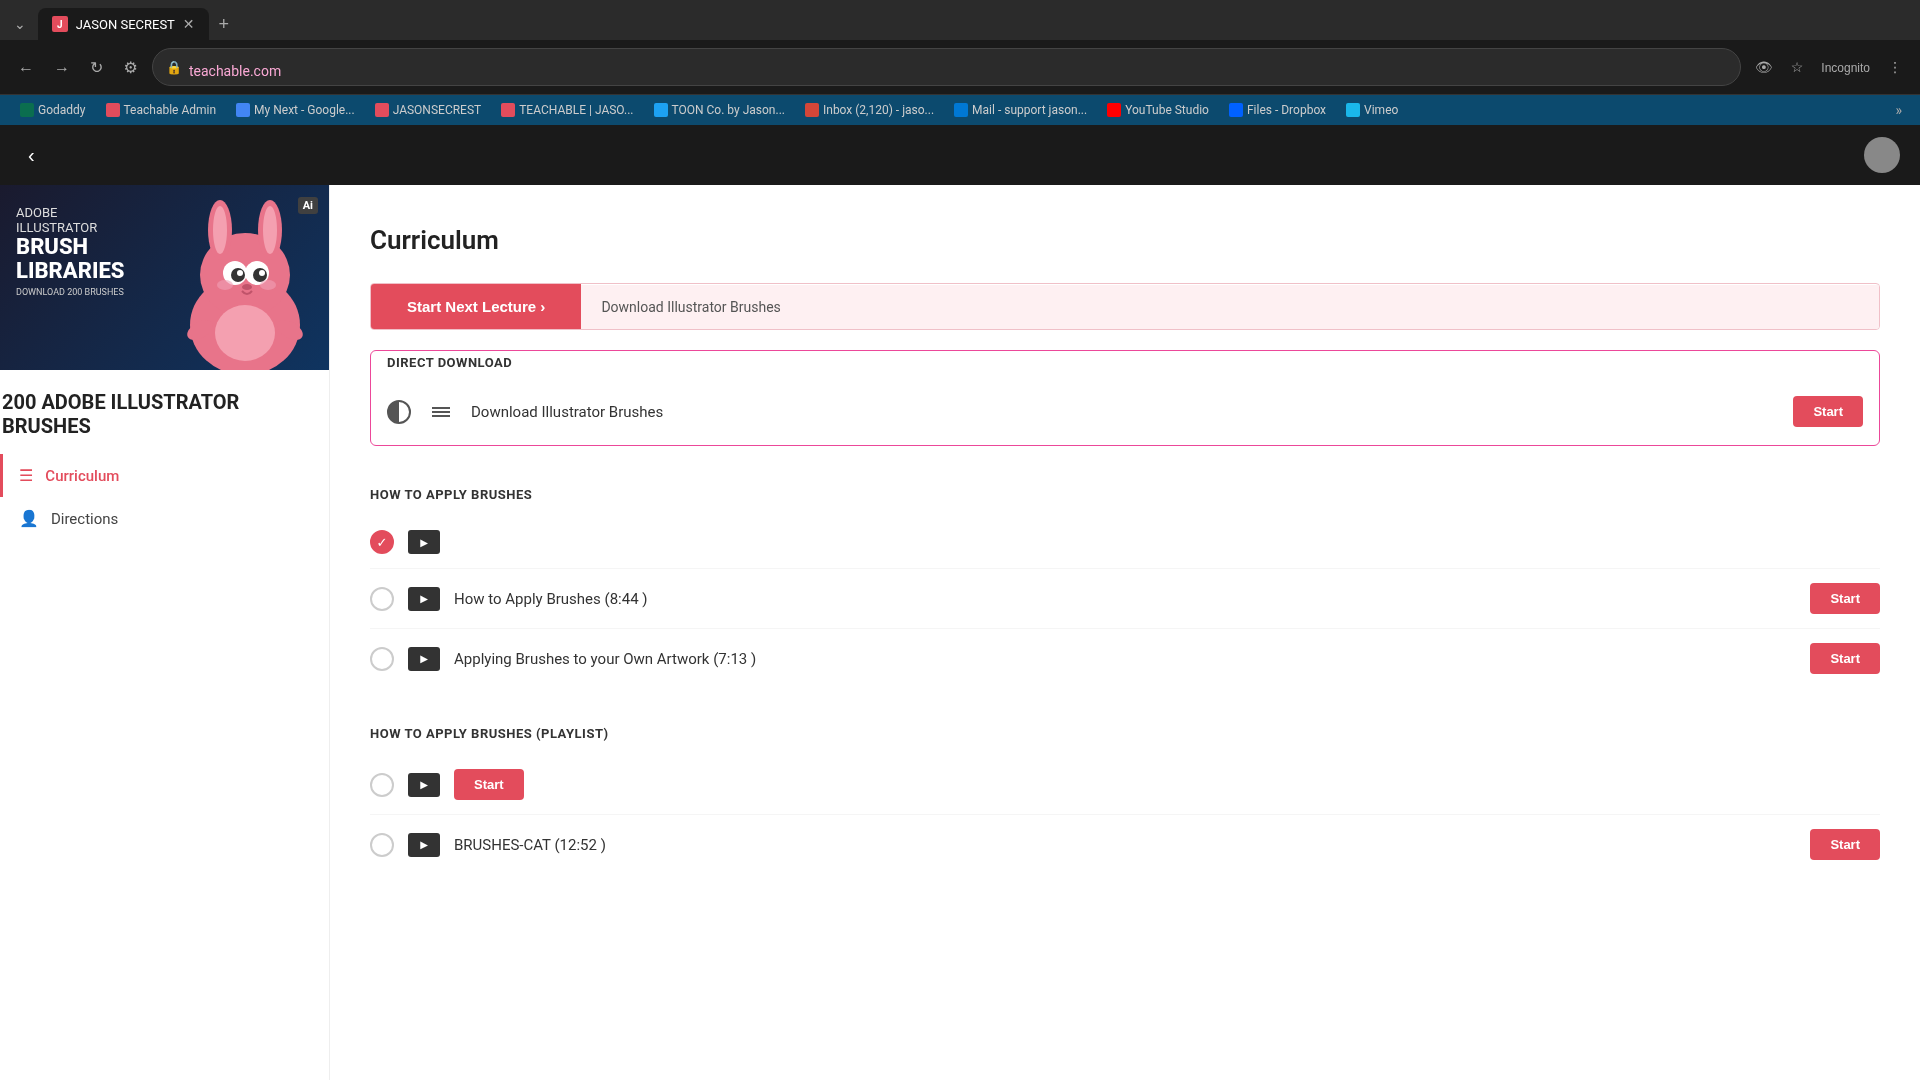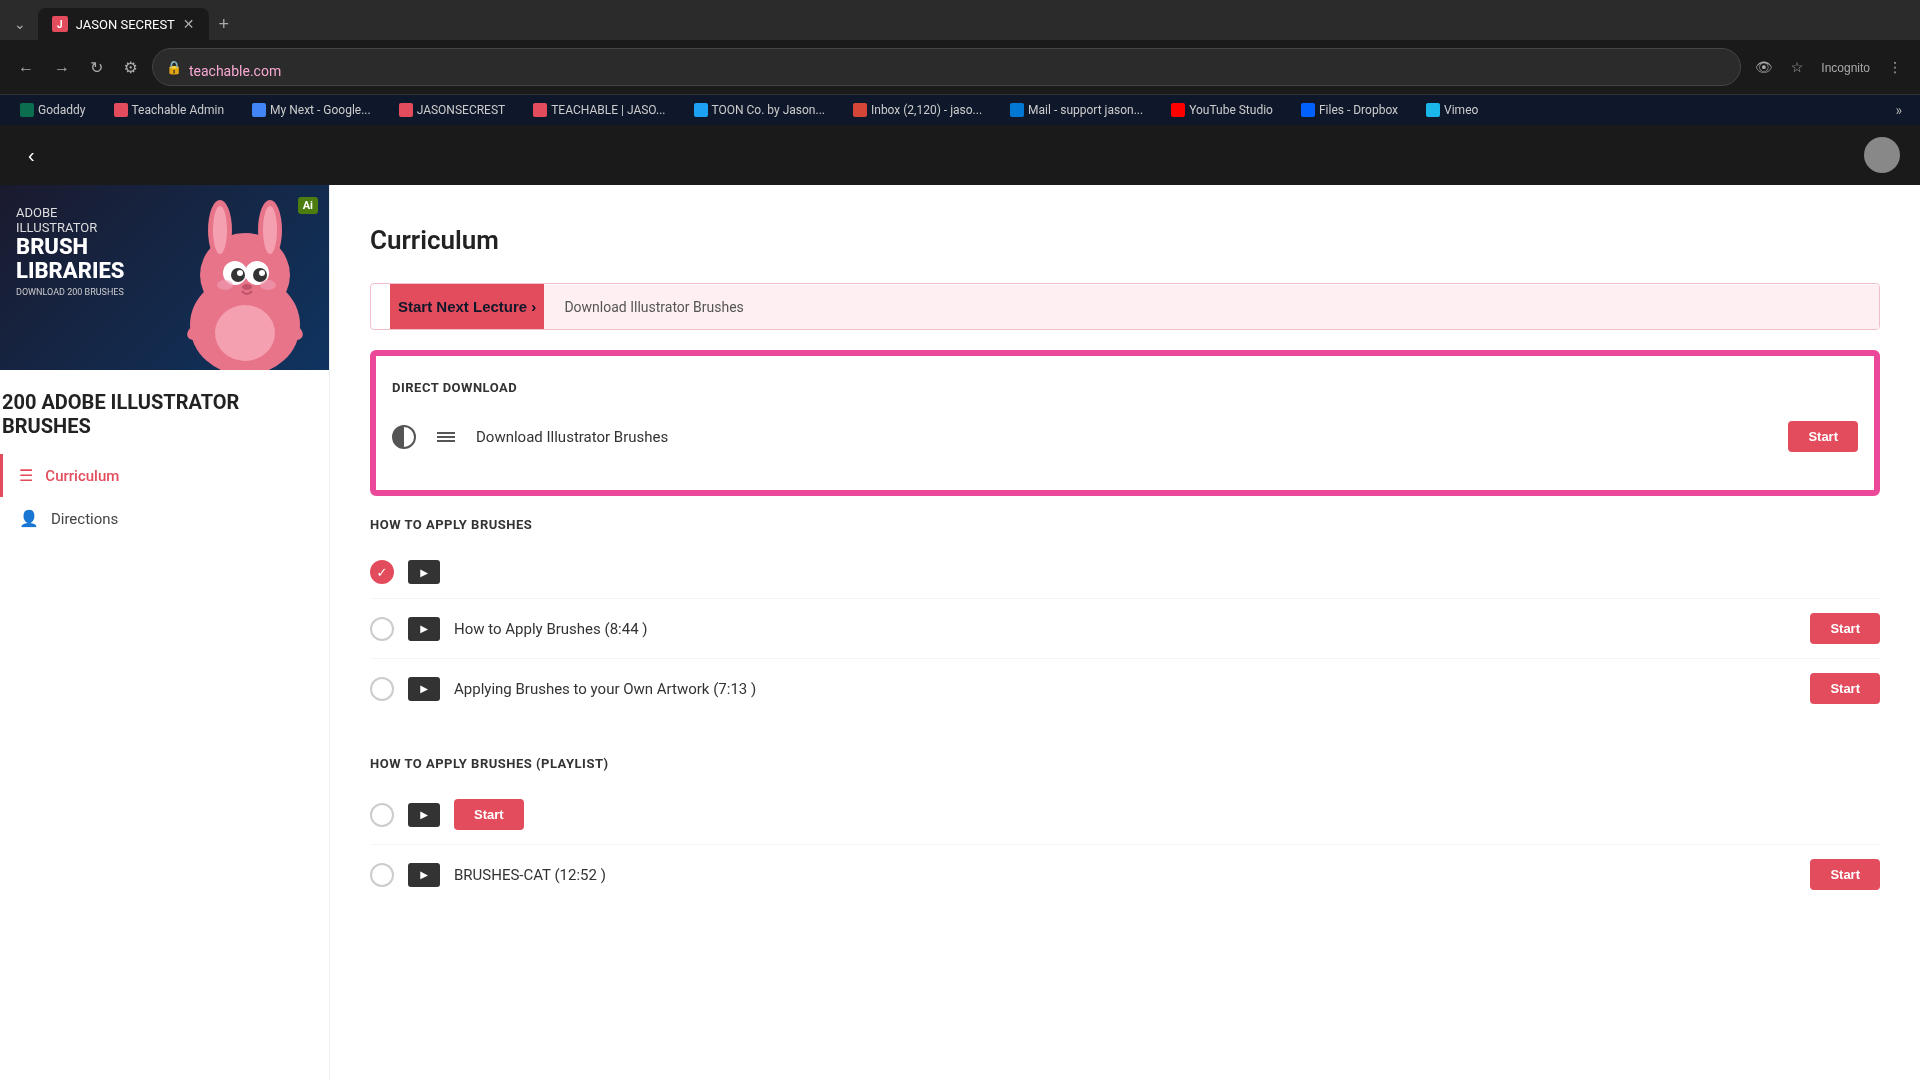--- a/index.html
+++ b/index.html
@@ -17,21 +17,21 @@
     .tab-new { background: none; border: none; color: #aaa; font-size: 18px; cursor: pointer; padding: 4px 8px; }
     .tab-list-btn { background: none; border: none; color: #aaa; cursor: pointer; padding: 4px 6px; font-size: 14px; margin-right: 4px; }
 
     .nav-bar { display: flex; align-items: center; padding: 8px 12px; gap: 8px; background: #1a1a1a; }
     .nav-btn { background: none; border: none; color: #aaa; font-size: 16px; cursor: pointer; padding: 4px 6px; border-radius: 4px; }
     .url-bar { flex: 1; background: #2b2b2b; border: 1px solid #444; border-radius: 20px; padding: 6px 14px; color: #ccc; font-size: 13px; display: flex; align-items: center; gap: 6px; }
     .url-text { flex: 1; color: #f9a8d4; font-size: 14px; margin-top: 8px; }
     .nav-right { display: flex; align-items: center; gap: 6px; }
     .nav-icon-btn { background: none; border: none; color: #aaa; cursor: pointer; padding: 4px 6px; font-size: 14px; }
 
-    .bookmarks-bar { display: flex; align-items: center; padding: 4px 12px; gap: 12px; background: #0f172a; border-top: 1px solid #333; overflow: hidden; }
+    .bookmarks-bar { display: flex; align-items: center; padding: 4px 12px; gap: 4px; background: #0c4a6e; border-top: 1px solid #333; overflow: hidden; }
     .bookmark { display: flex; align-items: center; gap: 4px; padding: 3px 8px; border-radius: 4px; color: #ccc; font-size: 12px; cursor: pointer; white-space: nowrap; }
     .bookmark-icon { width: 14px; height: 14px; border-radius: 2px; flex-shrink: 0; }
     .bookmark-more { color: #aaa; font-size: 14px; margin-left: auto; cursor: pointer; padding: 3px 6px; }
 
     
     .app-header { background: #1a1a1a; height: 60px; display: flex; align-items: center; padding: 0 20px; justify-content: space-between; }
     .app-back-btn { color: #fff; font-size: 20px; background: none; border: none; cursor: pointer; padding: 4px 8px; }
     .app-avatar { width: 36px; height: 36px; border-radius: 50%; background: #888; }
 
     
@@ -40,40 +40,40 @@
     
     .sidebar { width: 330px; background: #fff; border-right: 1px solid #eee; flex-shrink: 0; overflow-y: auto; }
     .course-image { width: 330px; height: 185px; background: #f0f0f0; position: relative; overflow: hidden; }
     .course-image-content { position: absolute; top: 0; left: 0; right: 0; bottom: 0; display: flex; }
     .course-title-overlay { position: absolute; top: 20px; left: 16px; color: #fff; }
     .course-title-line1 { font-size: 13px; font-weight: 400; text-transform: uppercase; color: #ddd; }
     .course-title-line2 { font-size: 13px; font-weight: 400; text-transform: uppercase; color: #ddd; }
     .course-title-line3 { font-size: 22px; font-weight: 800; text-transform: uppercase; color: #fff; line-height: 1.1; }
     .course-title-line4 { font-size: 22px; font-weight: 800; text-transform: uppercase; color: #fff; line-height: 1.1; }
     .course-subtitle { font-size: 9px; color: #ccc; margin-top: 4px; text-transform: uppercase; }
-    .ai-badge { position: absolute; top: 12px; right: 12px; background: #4d7c0f; color: white; font-size: 11px; font-weight: bold; padding: 2px 5px; border-radius: 3px; }
+    .ai-badge { position: absolute; top: 12px; right: 12px; background: #404040; color: white; font-size: 11px; font-weight: bold; padding: 2px 5px; border-radius: 3px; }
     .bunny-character { position: absolute; right: 0; bottom: 0; width: 170px; height: 185px; }
     .bunny-svg { width: 100%; height: 100%; }
 
     .sidebar-course-title { padding: 20px 2px 8px; }
     .sidebar-course-title-text { font-size: 20px; font-weight: 700; color: #222; line-height: 1.2; }
 
     .sidebar-nav { padding: 8px 0; }
     .sidebar-nav-item { display: flex; align-items: center; gap: 12px; padding: 12px 16px; cursor: pointer; color: #444; font-size: 15px; border-left: 3px solid transparent; }
     .sidebar-nav-item.active { border-left-color: #e34c5c; color: #e34c5c; font-weight: 500; }
     .nav-item-icon { font-size: 16px; }
 
     
     .content { flex: 1; overflow-y: auto; padding: 40px 40px 40px 40px; background: #fff; }
 
     .curriculum-title { font-size: 26px; font-weight: 600; color: #222; margin-bottom: 28px; }
 
     
     .start-next-bar { display: flex; align-items: center; margin-bottom: 20px; border: 1px solid #f0c0c8; border-radius: 4px; overflow: hidden; }
-    .start-next-btn { background: #e34c5c; color: #0f172a; border: none; padding: 14px 8px; font-size: 15px; font-weight: 600; cursor: pointer; display: flex; align-items: center; gap: 8px; white-space: nowrap; margin-left: 19px; }
+    .start-next-btn { background: #e34c5c; color: #ffffff; border: none; padding: 14px 36px; font-size: 15px; font-weight: 600; cursor: pointer; display: flex; align-items: center; gap: 8px; white-space: nowrap; }
     .start-next-label { padding: 14px 20px; color: #555; font-size: 14px; flex: 1; background: #fef0f2; }
 
     
     .section { margin-bottom: 24px; }
     .section-header { font-size: 13px; font-weight: 700; text-transform: uppercase; color: #333; padding: 14px 0 14px 0; letter-spacing: 0.5px; }
 
     .lecture-item { display: flex; align-items: center; gap: 14px; padding: 14px 0; border-bottom: 1px solid #f5f5f5; }
     .lecture-item:last-child { border-bottom: none; }
 
     .check-circle { width: 24px; height: 24px; border-radius: 50%; border: 2px solid #ccc; display: flex; align-items: center; justify-content: center; flex-shrink: 0; }
@@ -83,21 +83,21 @@
     .video-icon { width: 32px; height: 24px; background: #333; border-radius: 3px; display: flex; align-items: center; justify-content: center; flex-shrink: 0; }
     .video-icon::after { content: '▶'; color: white; font-size: 10px; }
 
     .file-icon { width: 32px; height: 24px; display: flex; flex-direction: column; align-items: center; justify-content: center; gap: 2px; flex-shrink: 0; }
     .file-icon span { width: 18px; height: 2px; background: #555; display: block; }
 
     .lecture-title { flex: 1; font-size: 15px; color: #333; }
     .start-btn { background: #e34c5c; color: white; border: none; padding: 8px 20px; border-radius: 4px; font-size: 13px; font-weight: 600; cursor: pointer; flex-shrink: 0; }
 
     
-    .direct-download-section { border: 6px solid #ec4899; border-radius: 6px; padding: 24px 16px; margin-bottom: 7px; }
+    .direct-download-section { border: 1px solid #ec4899; border-radius: 6px; padding: 4px 16px; margin-bottom: 27px; }
     .direct-download-header { font-size: 13px; font-weight: 700; text-transform: uppercase; color: #333; margin-bottom: 12px; letter-spacing: 0.5px; }
   </style>
 </head>
 <body>
 
 <div class="browser-chrome">
 
   <div class="tab-bar">
     <button class="tab-list-btn">⌄</button>
     <div class="tab active">

